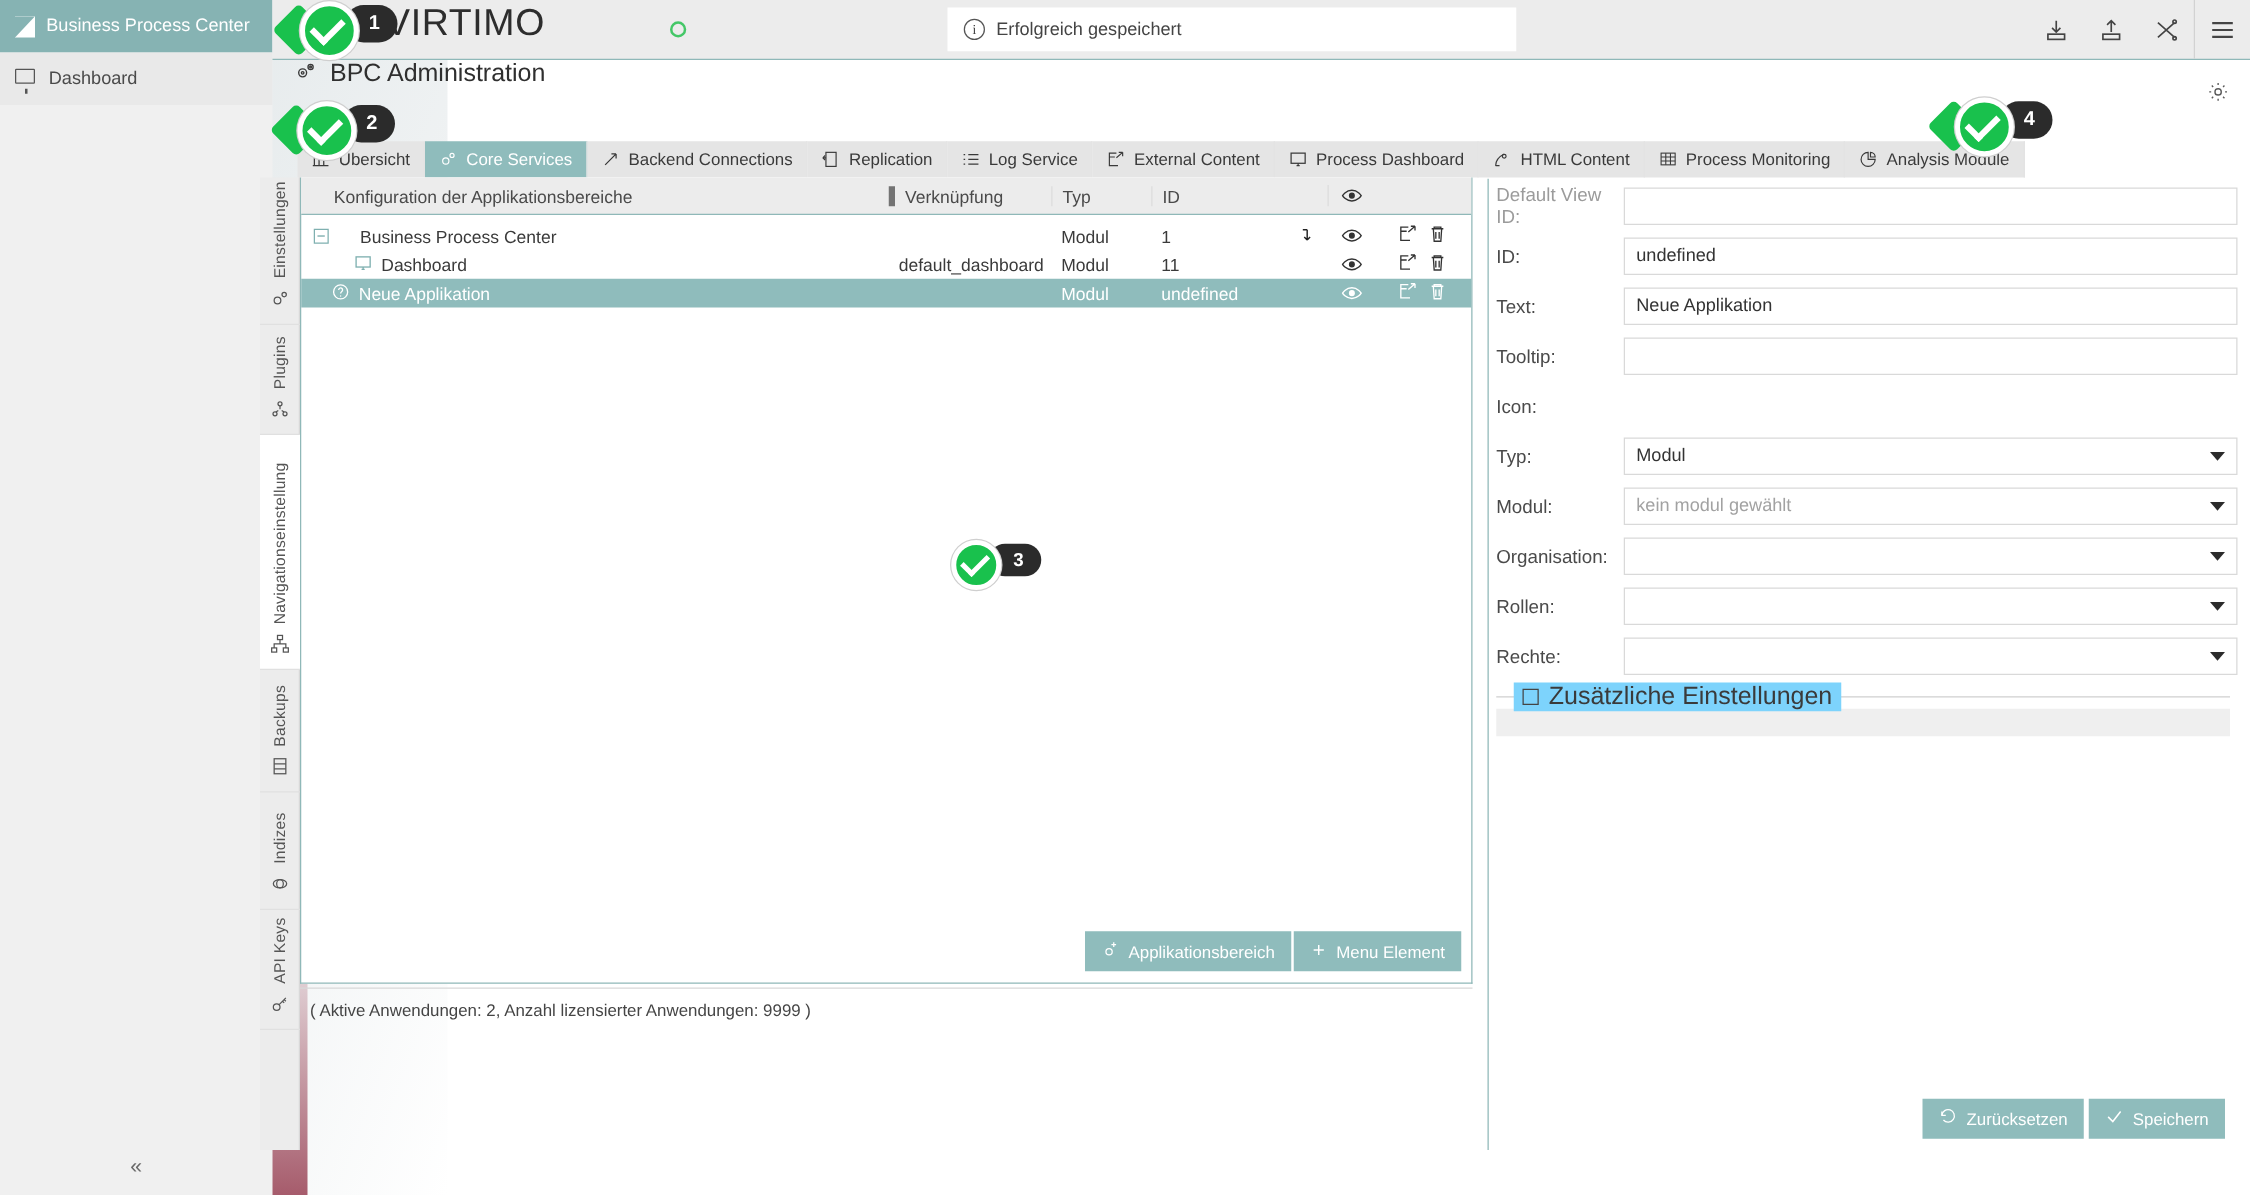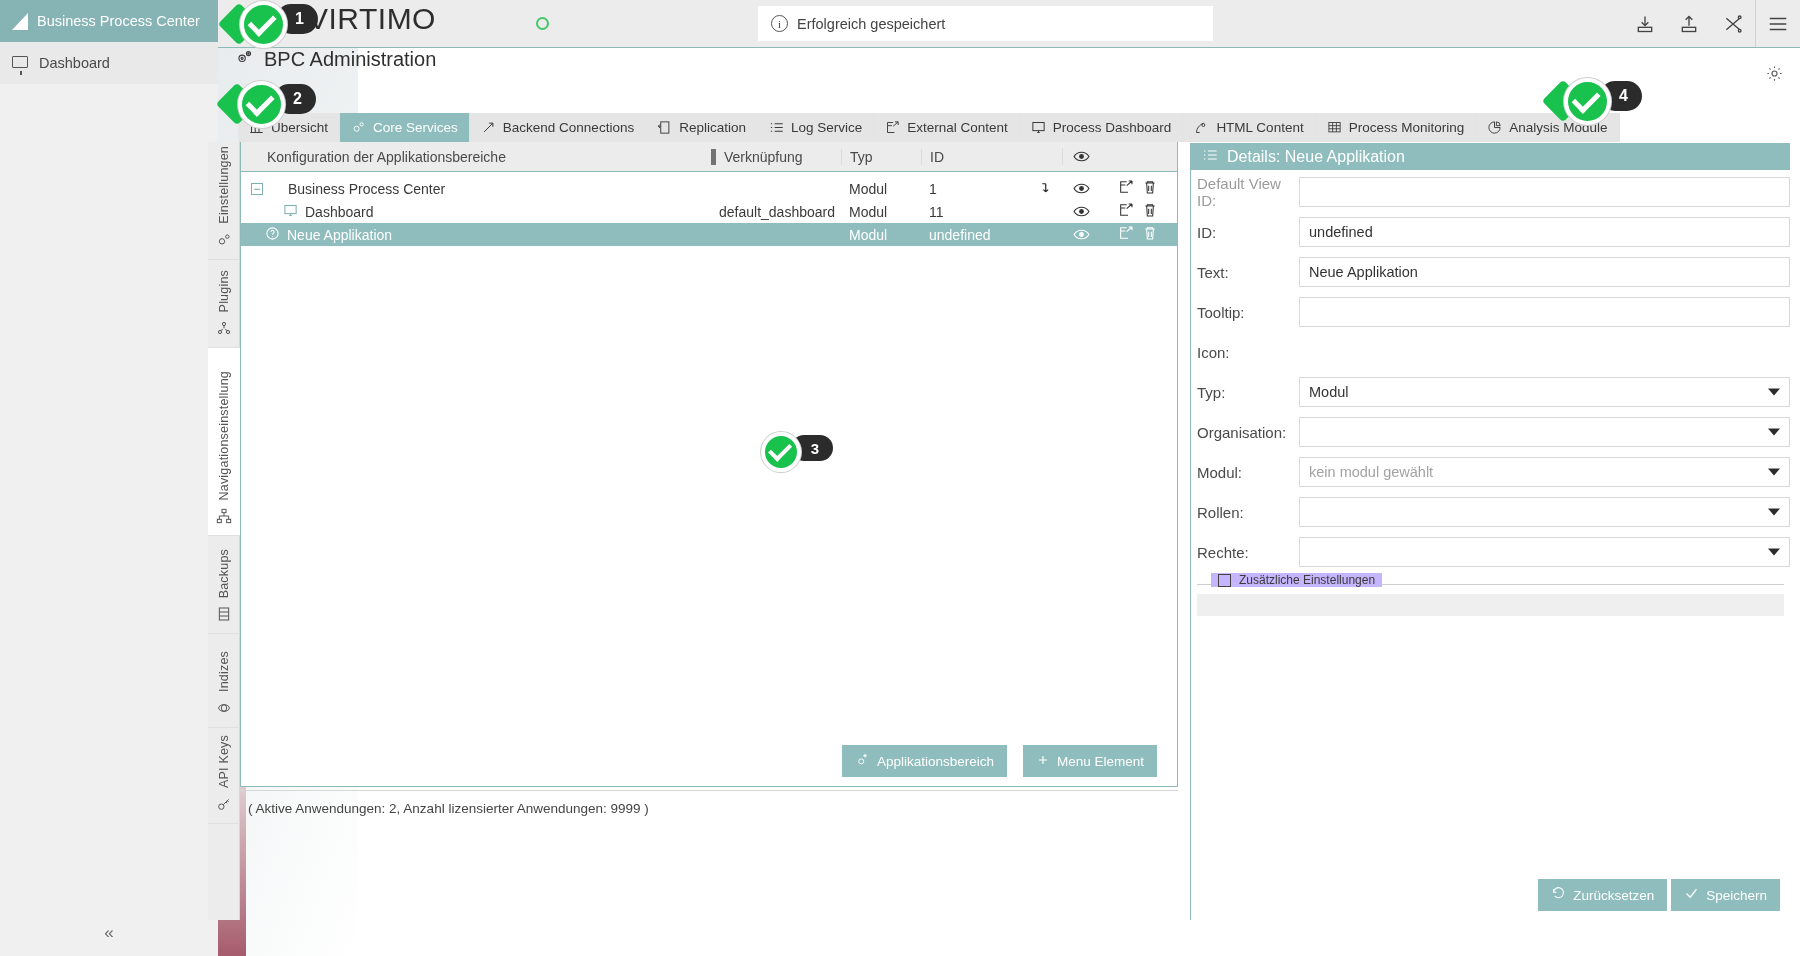--- a/index.html
+++ b/index.html
@@ -152,21 +152,21 @@
   .trow .col-mv,.trow .col-eye,.trow .col-act{ border-left:none; }
   .indent1{ padding-left:10px;}
   .indent2{ padding-left:42px;}
   .indent3{ padding-left:24px;}
   .exp-box{
     width:12px;height:12px;border:1px solid #7fb0b0;color:#5d9a9a;
     display:inline-flex;align-items:center;justify-content:center;
     font-size:12px; line-height:1; flex:0 0 auto;
   }
   #tbl-buttons{
-    position:absolute; right:20px; bottom:9px; display:flex; gap:16px;text-align:center;
+    position:absolute; right:8px; bottom:9px; display:flex; gap:2px;text-align:center;
   }
   .tbtn{
     background:#8fbcbc; color:#fff; font-size:13.5px;
     padding:7px 13px; display:flex; align-items:center; gap:7px; white-space:nowrap;
   }
   #statusline{
     position:absolute; left:240px; top:790px; width:938px; height:36px;
     display:flex; align-items:center; font-size:13.5px; color:#454545;
     border-top:1px solid #d7d7d7; padding-left:8px;
   }
@@ -200,22 +200,22 @@
   }
   .qmark{
     position:absolute; right:32px; top:50%; transform:translateY(-50%);
     width:15px;height:15px;border:1.4px solid #444;border-radius:50%;
     display:flex;align-items:center;justify-content:center;font-size:10px;
   }
   #fieldset{
     margin:14px 6px 0 6px; border-top:1px solid #cfcfcf; position:relative;
   }
   #fs-legend{
-    position:absolute; top:-12px; left:14px; background:#c4b5fd; padding:0 7px;
-    display:flex; align-items:center; gap:8px; font-size:12px; color:#3a3a3a;
+    position:absolute; top:-12px; left:14px; background:#7dd3fc; padding:0 7px;
+    display:flex; align-items:center; gap:8px; font-size:20px; color:#3a3a3a;
   }
   .cbox{ width:13px;height:13px;border:1.4px solid #444; display:inline-block;}
   #fs-body{ height:22px; background:#efefef; margin-top:9px;}
   #bottom-buttons{
     position:absolute; right:10px; bottom:9px; display:flex; gap:4px;
   }
 
   
   .marker{ position:absolute; z-index:40; }
   .marker .pill{
@@ -600,28 +600,20 @@
           </svg>
       </span>
       <span>Menu Element</span>
     </div>
   </div>
 </div>
 
 <div id="statusline">( Aktive Anwendungen: 2, Anzahl lizensierter Anwendungen: 9999 )</div>
 
 <div id="details">
-  <div id="details-head">
-    <span>
-      <svg width="16" height="16" viewBox="0 0 24 24" fill="none" stroke="#fff" stroke-width="1.8">
-          <path d="M9 6h13M9 12h13M9 18h13M3 6h2M3 12h2M3 18h2"></path>
-        </svg>
-    </span>
-    <span>Details: Neue Applikation</span>
-  </div>
 
   <div class="frow">
     <div class="flabel muted">Default View ID:</div>
     <div class="fctl"></div>
   </div>
 
   <div class="frow">
     <div class="flabel">ID:</div>
     <div class="fctl">undefined</div>
   </div>
@@ -642,36 +634,36 @@
 
   <div class="frow">
     <div class="flabel">Typ:</div>
     <div class="fctl">
       <span>Modul</span>
       <span class="caret"></span>
     </div>
   </div>
 
   <div class="frow">
+    <div class="flabel">Modul:</div>
+    <div class="fctl ph">
+      <span>kein modul gewählt</span>
+      <span class="caret"></span>
+    </div>
+  </div>
+
+  <div class="frow">
     <div class="flabel">Organisation:</div>
     <div class="fctl">
       <span></span>
       <span class="caret"></span>
     </div>
   </div>
 
   <div class="frow">
-    <div class="flabel">Modul:</div>
-    <div class="fctl ph">
-      <span>kein modul gewählt</span>
-      <span class="caret"></span>
-    </div>
-  </div>
-
-  <div class="frow">
     <div class="flabel">Rollen:</div>
     <div class="fctl">
       <span></span>
       <span class="caret"></span>
     </div>
   </div>
 
   <div class="frow">
     <div class="flabel">Rechte:</div>
     <div class="fctl">

